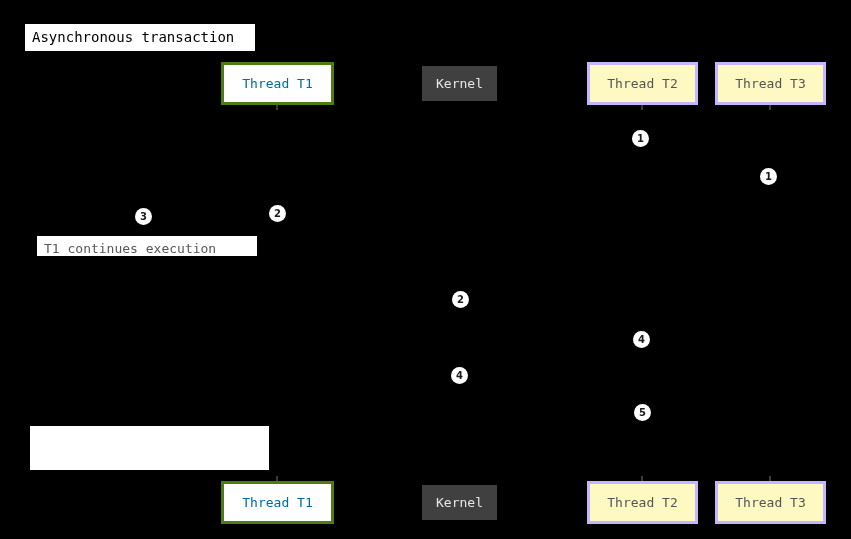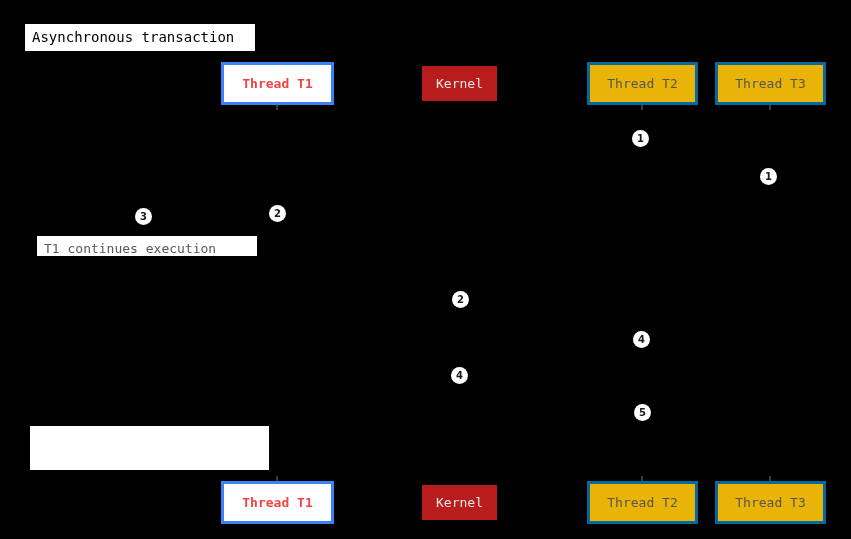--- a/index.html
+++ b/index.html
@@ -53,32 +53,31 @@
     box-sizing: border-box;
     display: flex;
     align-items: center;
     justify-content: center;
     white-space: pre;
     font-size: 13px;
     line-height: 1;
   }
   .participant.red {
     background: #ffffff;
-    border: 3px solid #3b82f6;
-    color: #ef4444;
-    font-weight: bold;
+    border: 3px solid #4d7c0f;
+    color: #0369a1;
   }
   .participant.blue-outline {
-    background: #eab308;
-    border: 3px solid #0369a1;
+    background: #fef9c3;
+    border: 3px solid #c4b5fd;
     color: #555555;
     text-align: right;
   }
   .participant.blue-solid {
-    background: #b91c1c;
+    background: #404040;
     border: 0;
     color: #e6e6e6;
   }
 
   
   .lifeline-tick {
     position: absolute;
     width: 2px;
     background: #3a3a3a;
   }

